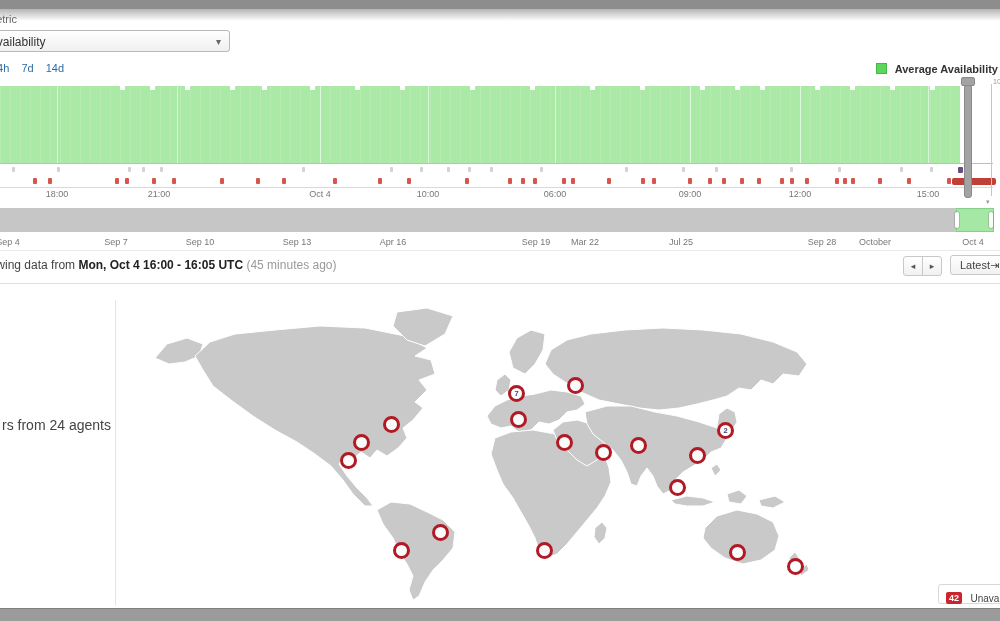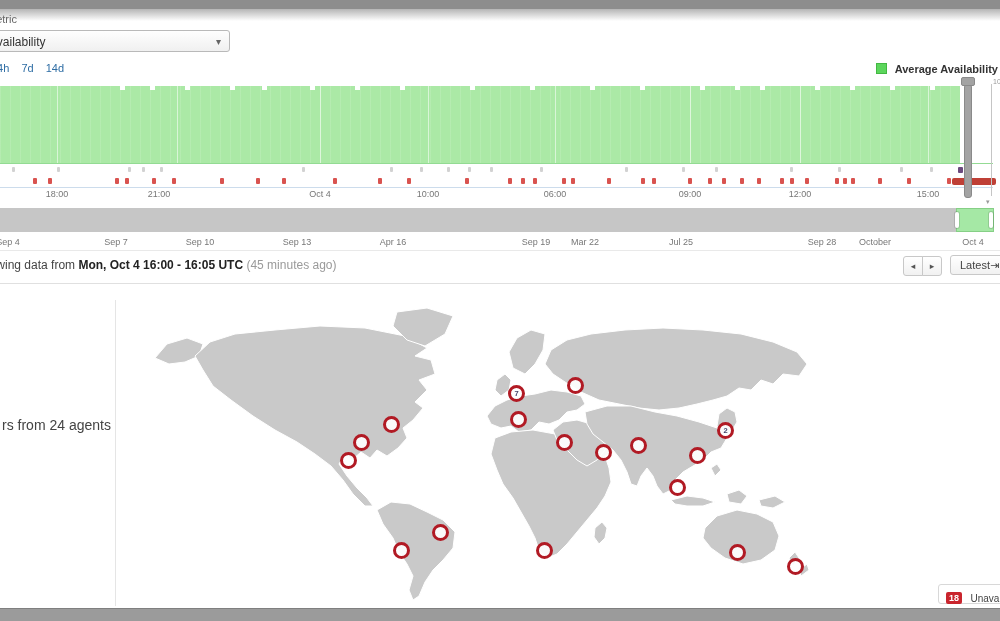--- a/index.html
+++ b/index.html
@@ -153,21 +153,21 @@
         <path d="M644,192 L660,188 L670,194 L658,200 L646,198 Z"></path>
         <path d="M590,220 L602,208 L622,202 L642,206 L658,214 L664,228 L660,242 L646,252 L628,256 L610,250 L596,240 L588,230 Z"></path>
         <path d="M674,250 L680,244 L684,250 L678,258 Z"></path>
         <path d="M684,262 L692,256 L694,262 L686,268 Z"></path>
       </g>
     </svg>
   </div>
   <div id="markers-layer"></div>
 
   <div class="abs unavail-badge">
-    <span class="cnt">18</span>
+    <span class="cnt">42</span>
     <span class="lbl">Unavailable</span>
   </div>
 
   <div class="abs bottom-bar"></div>
 <div class="abs gridline" style="left: 57px;"></div>
     <div class="abs gridline" style="left: 177px;"></div>
     <div class="abs gridline" style="left: 320px;"></div>
     <div class="abs gridline" style="left: 428px;"></div>
     <div class="abs gridline" style="left: 555px;"></div>
     <div class="abs gridline" style="left: 690px;"></div>

